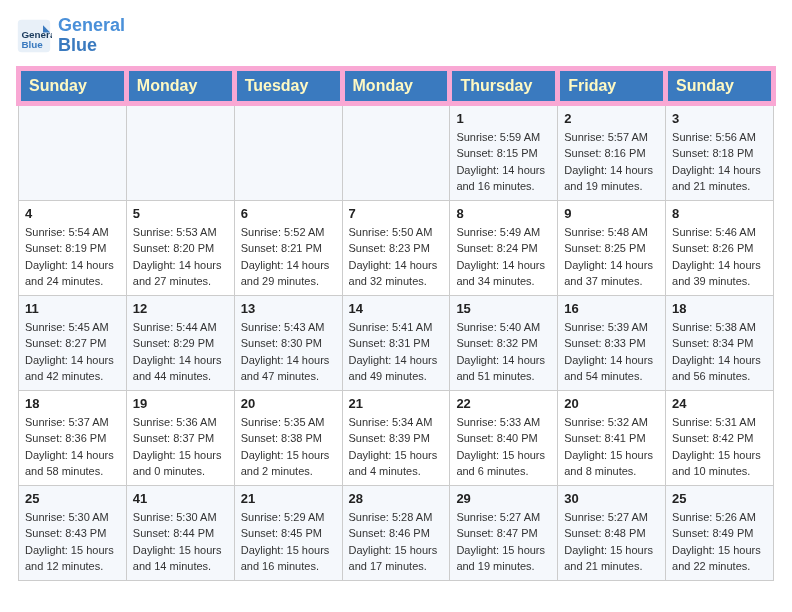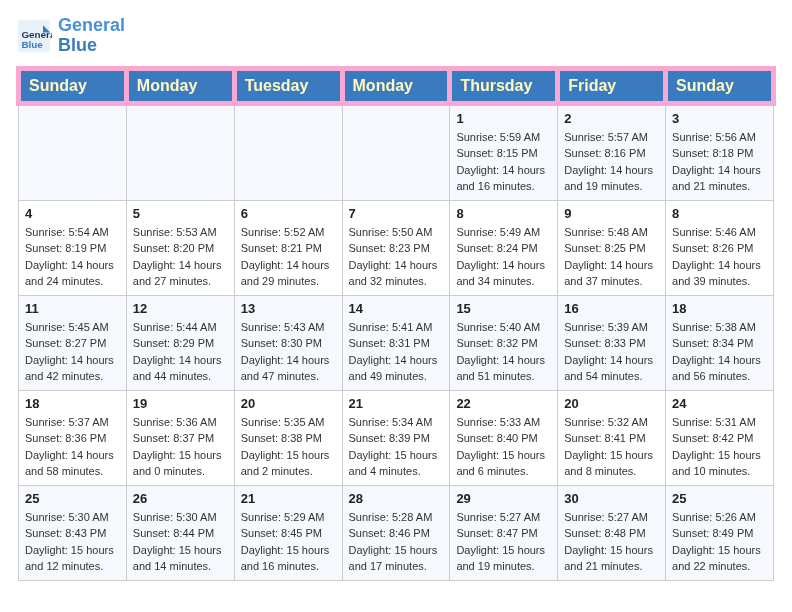--- a/index.html
+++ b/index.html
@@ -229,21 +229,21 @@
           <span class="day-num">24</span>
           <div class="cell-info">Sunrise: 5:31 AM<br>Sunset: 8:42 PM<br>Daylight: 15 hours and 10 minutes.</div>
         </td>
       </tr>
       <tr>
         <td>
           <span class="day-num">25</span>
           <div class="cell-info">Sunrise: 5:30 AM<br>Sunset: 8:43 PM<br>Daylight: 15 hours and 12 minutes.</div>
         </td>
         <td>
-          <span class="day-num">26</span>
+          <span class="day-num">41</span>
           <div class="cell-info">Sunrise: 5:30 AM<br>Sunset: 8:44 PM<br>Daylight: 15 hours and 14 minutes.</div>
         </td>
         <td>
           <span class="day-num">21</span>
           <div class="cell-info">Sunrise: 5:29 AM<br>Sunset: 8:45 PM<br>Daylight: 15 hours and 16 minutes.</div>
         </td>
         <td>
           <span class="day-num">28</span>
           <div class="cell-info">Sunrise: 5:28 AM<br>Sunset: 8:46 PM<br>Daylight: 15 hours and 17 minutes.</div>
         </td>

